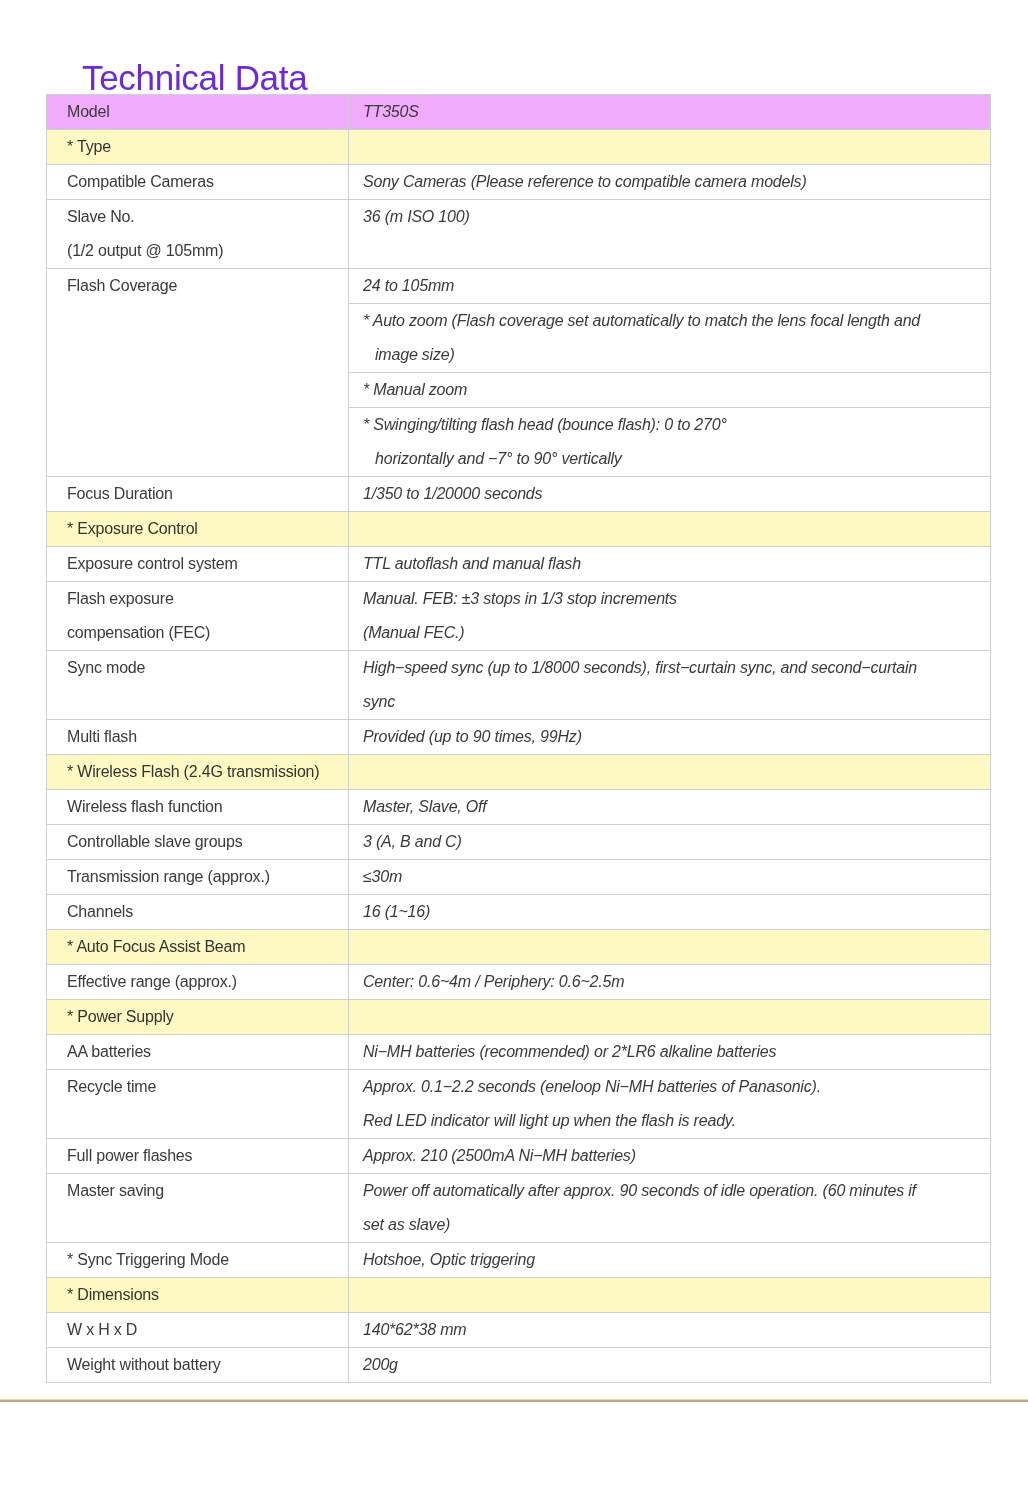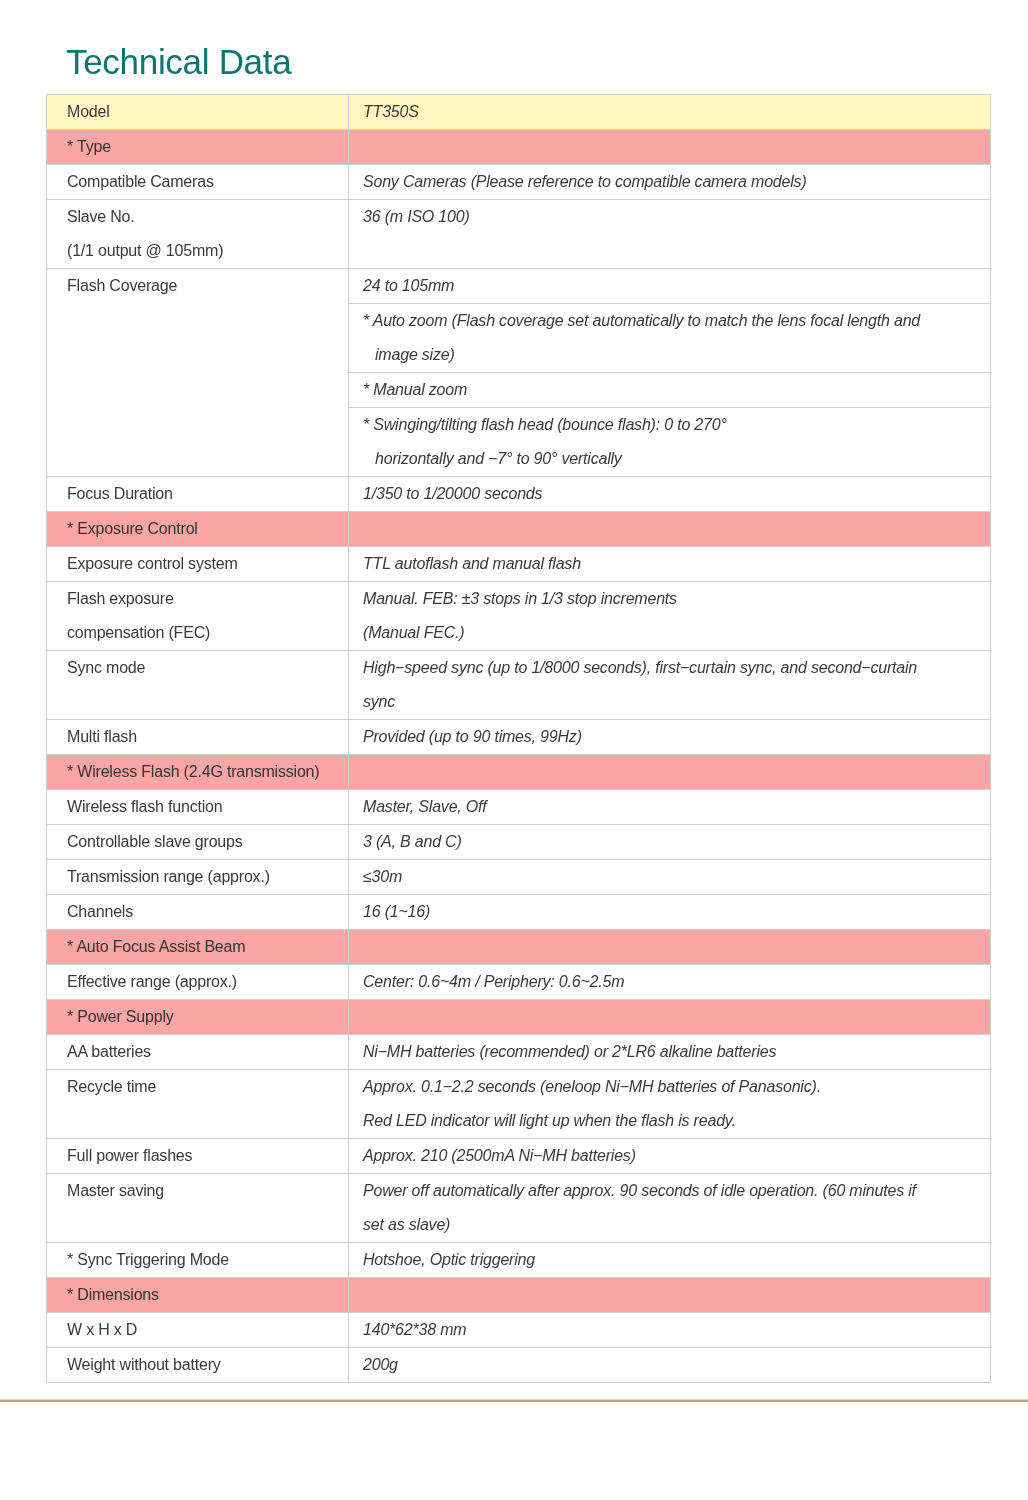--- a/index.html
+++ b/index.html
@@ -14,22 +14,22 @@
       overflow: hidden;
       font-family: "Liberation Sans", sans-serif;
       color: #2b2b2b;
     }
     .title {
       position: absolute;
       left: 66px;
       top: 42px;
       font-size: 35px;
       font-weight: normal;
-      color: #0f766e;
-      margin: 0;
+      color: #6d28d9;
+      margin: 16px;
       letter-spacing: -0.3px;
     }
     .spec-table {
       position: absolute;
       left: 46px;
       top: 94px;
       width: 944px;
       border-collapse: collapse;
       table-layout: fixed;
       border: 1px solid #c4c4c4;
@@ -43,25 +43,25 @@
       font-size: 16px;
       line-height: 34px;
       color: #3a3a3a;
       letter-spacing: -0.2px;
     }
     .spec-table td.val {
       padding-left: 14px;
       font-style: italic;
     }
     .spec-table tr.header td {
+      background: #f0abfc;
+      margin-top: 20px;
+    }
+    .spec-table tr.section td {
       background: #fef9c3;
-      margin-top: 20px;
-    }
-    .spec-table tr.section td {
-      background: #fca5a5;
       color: #333;
     }
     .spec-table td .line {
       display: block;
       height: 34px;
       white-space: nowrap;
     }
     .spec-table td.indent2 .line + .line {
       padding-left: 12px;
     }
@@ -107,21 +107,21 @@
           <span class="line">Compatible Cameras</span>
         </td>
       <td class="val">
           <span class="line">Sony Cameras (Please reference to compatible camera models)</span>
         </td>
     </tr>
 
     <tr>
       <td>
         <span class="line">Slave No.</span>
-        <span class="line">(1/1 output @ 105mm)</span>
+        <span class="line">(1/2 output @ 105mm)</span>
       </td>
       <td class="val">
           <span class="line">36 (m ISO 100)</span>
         </td>
     </tr>
 
     <tr>
       <td rowspan="4">
           <span class="line">Flash Coverage</span>
         </td>

